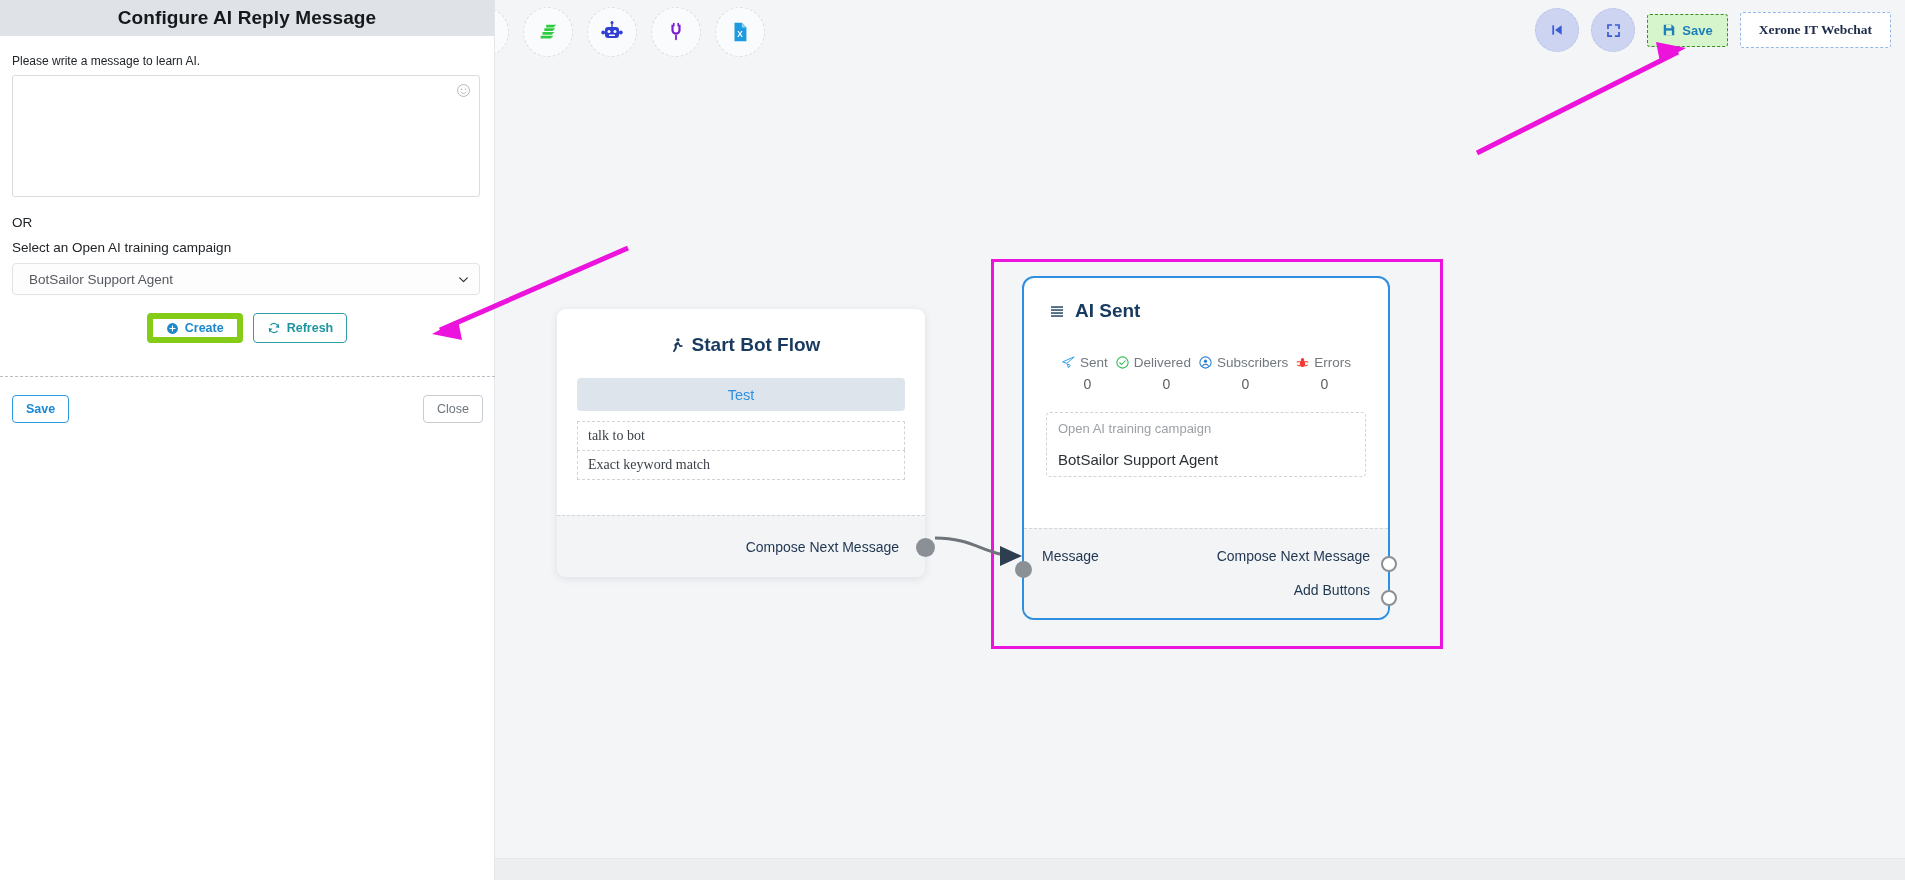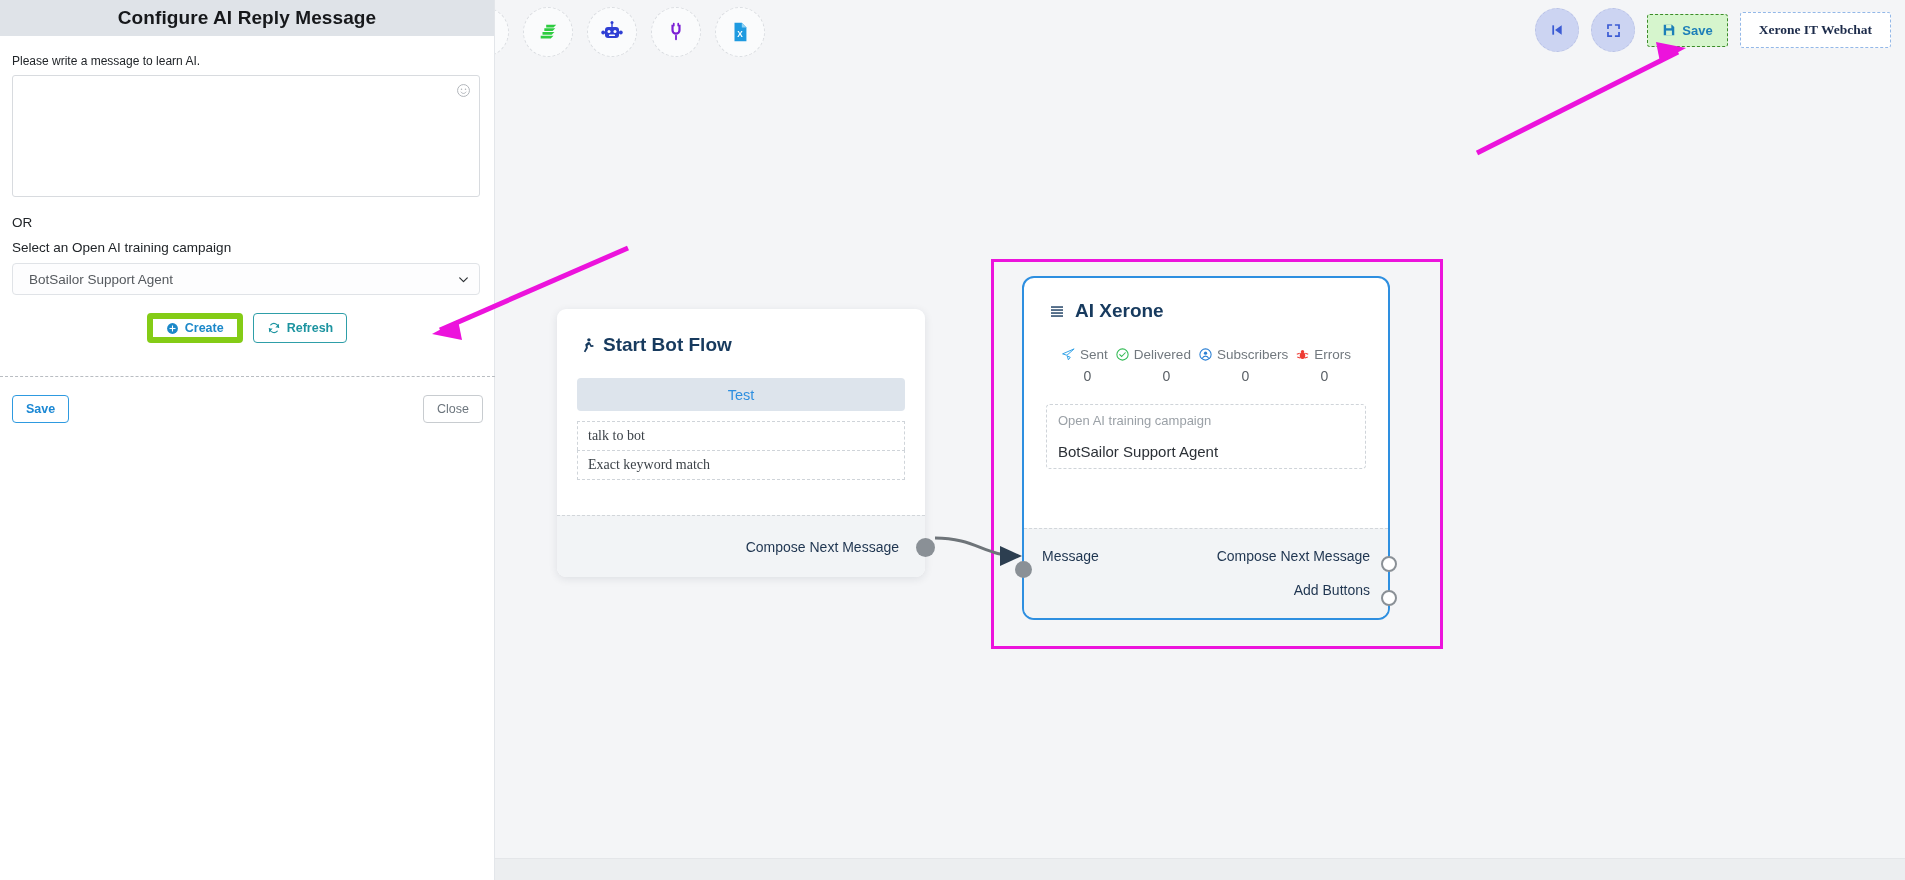--- a/index.html
+++ b/index.html
@@ -126,21 +126,21 @@
 
   
   .bot-card {
     position: absolute; left: 557px; top: 309px;
     width: 368px; height: 268px;
     background: #fff; border-radius: 9px;
     box-shadow: 0 2px 9px rgba(25,35,60,.10);
   }
   .bot-card-title {
     display: flex; align-items: center; gap: 7px;
-    padding: 25px 16px 0 22px; font-size: 19px; font-weight: bold; color: #173a5e;
+    padding: 25px 16px 0 22px; font-size: 19px; font-weight: bold; color: #173a5e; justify-content: center;
   }
   .test-pill {
     margin: 22px 20px 0 20px; height: 33px;
     background: #dde4ec; border-radius: 4px;
     display: flex; align-items: center; justify-content: center;
     color: #2e8fe0; font-size: 14.5px; cursor: pointer;
   }
   .kw-list { margin: 10px 20px 0 20px; font-family: Liberation Serif, serif; }
   .kw-row {
     border: 1px dashed #cfd4d9; border-bottom: none;
@@ -169,21 +169,21 @@
     background: #fff; border: 2px solid #2e8fe0; border-radius: 12px;
   }
   .ai-title {
     display: flex; align-items: center; gap: 9px;
     padding: 22px 0 0 24px; font-size: 19px; font-weight: bold; color: #173a5e;
   }
   .stats-row {
     display: flex; align-items: center; justify-content: center;
     gap: 7px; margin-top: 25px; padding: 0 12px;
   }
-  .stat { display: flex; align-items: center; gap: 4px; }
+  .stat { display: flex; align-items: center; gap: 4px; margin-top: 8px; }
   .stat-label { font-size: 13.5px; color: #71787e; }
   .stat-values { display: flex; margin-top: 6px; padding: 0 24px; }
   .stat-value { flex: 1; text-align: center; font-size: 14px; color: #5a6066; }
   .campaign-box {
     margin: 20px 22px 0 22px; padding: 8px 11px;
     border: 1px dashed #cfd4d9; border-radius: 4px;
   }
   .campaign-hint { font-size: 13px; color: #9ba1a7; margin-bottom: 15px; }
   .campaign-value { font-size: 15px; color: #2b3036; }
   .ai-node-footer {
@@ -307,21 +307,21 @@
   <div class="magenta-box"></div>
 
   <div class="ai-node">
     <div class="ai-title">
       <svg width="18" height="16" viewBox="0 0 24 24">
         <rect x="3" y="5" width="18" height="2.1" fill="#173a5e"></rect>
         <rect x="3" y="9.5" width="18" height="2.1" fill="#173a5e"></rect>
         <rect x="3" y="14" width="18" height="2.1" fill="#173a5e"></rect>
         <rect x="3" y="18.5" width="18" height="2.1" fill="#173a5e"></rect>
       </svg>
-      <span>AI Xerone</span>
+      <span>AI Sent</span>
     </div>
 
     <div class="stats-row">
       <div class="stat">
         <svg width="15" height="15" viewBox="0 0 24 24">
           <path d="M21 3L2.5 11l7 2.2L21 3zM9.9 14.3l1.9 6.2 3-4.1-4.9-2.1z" fill="none" stroke="#35a3e8" stroke-width="1.6" stroke-linejoin="round"></path>
         </svg>
         <span class="stat-label">Sent</span>
       </div>
       <div class="stat">

